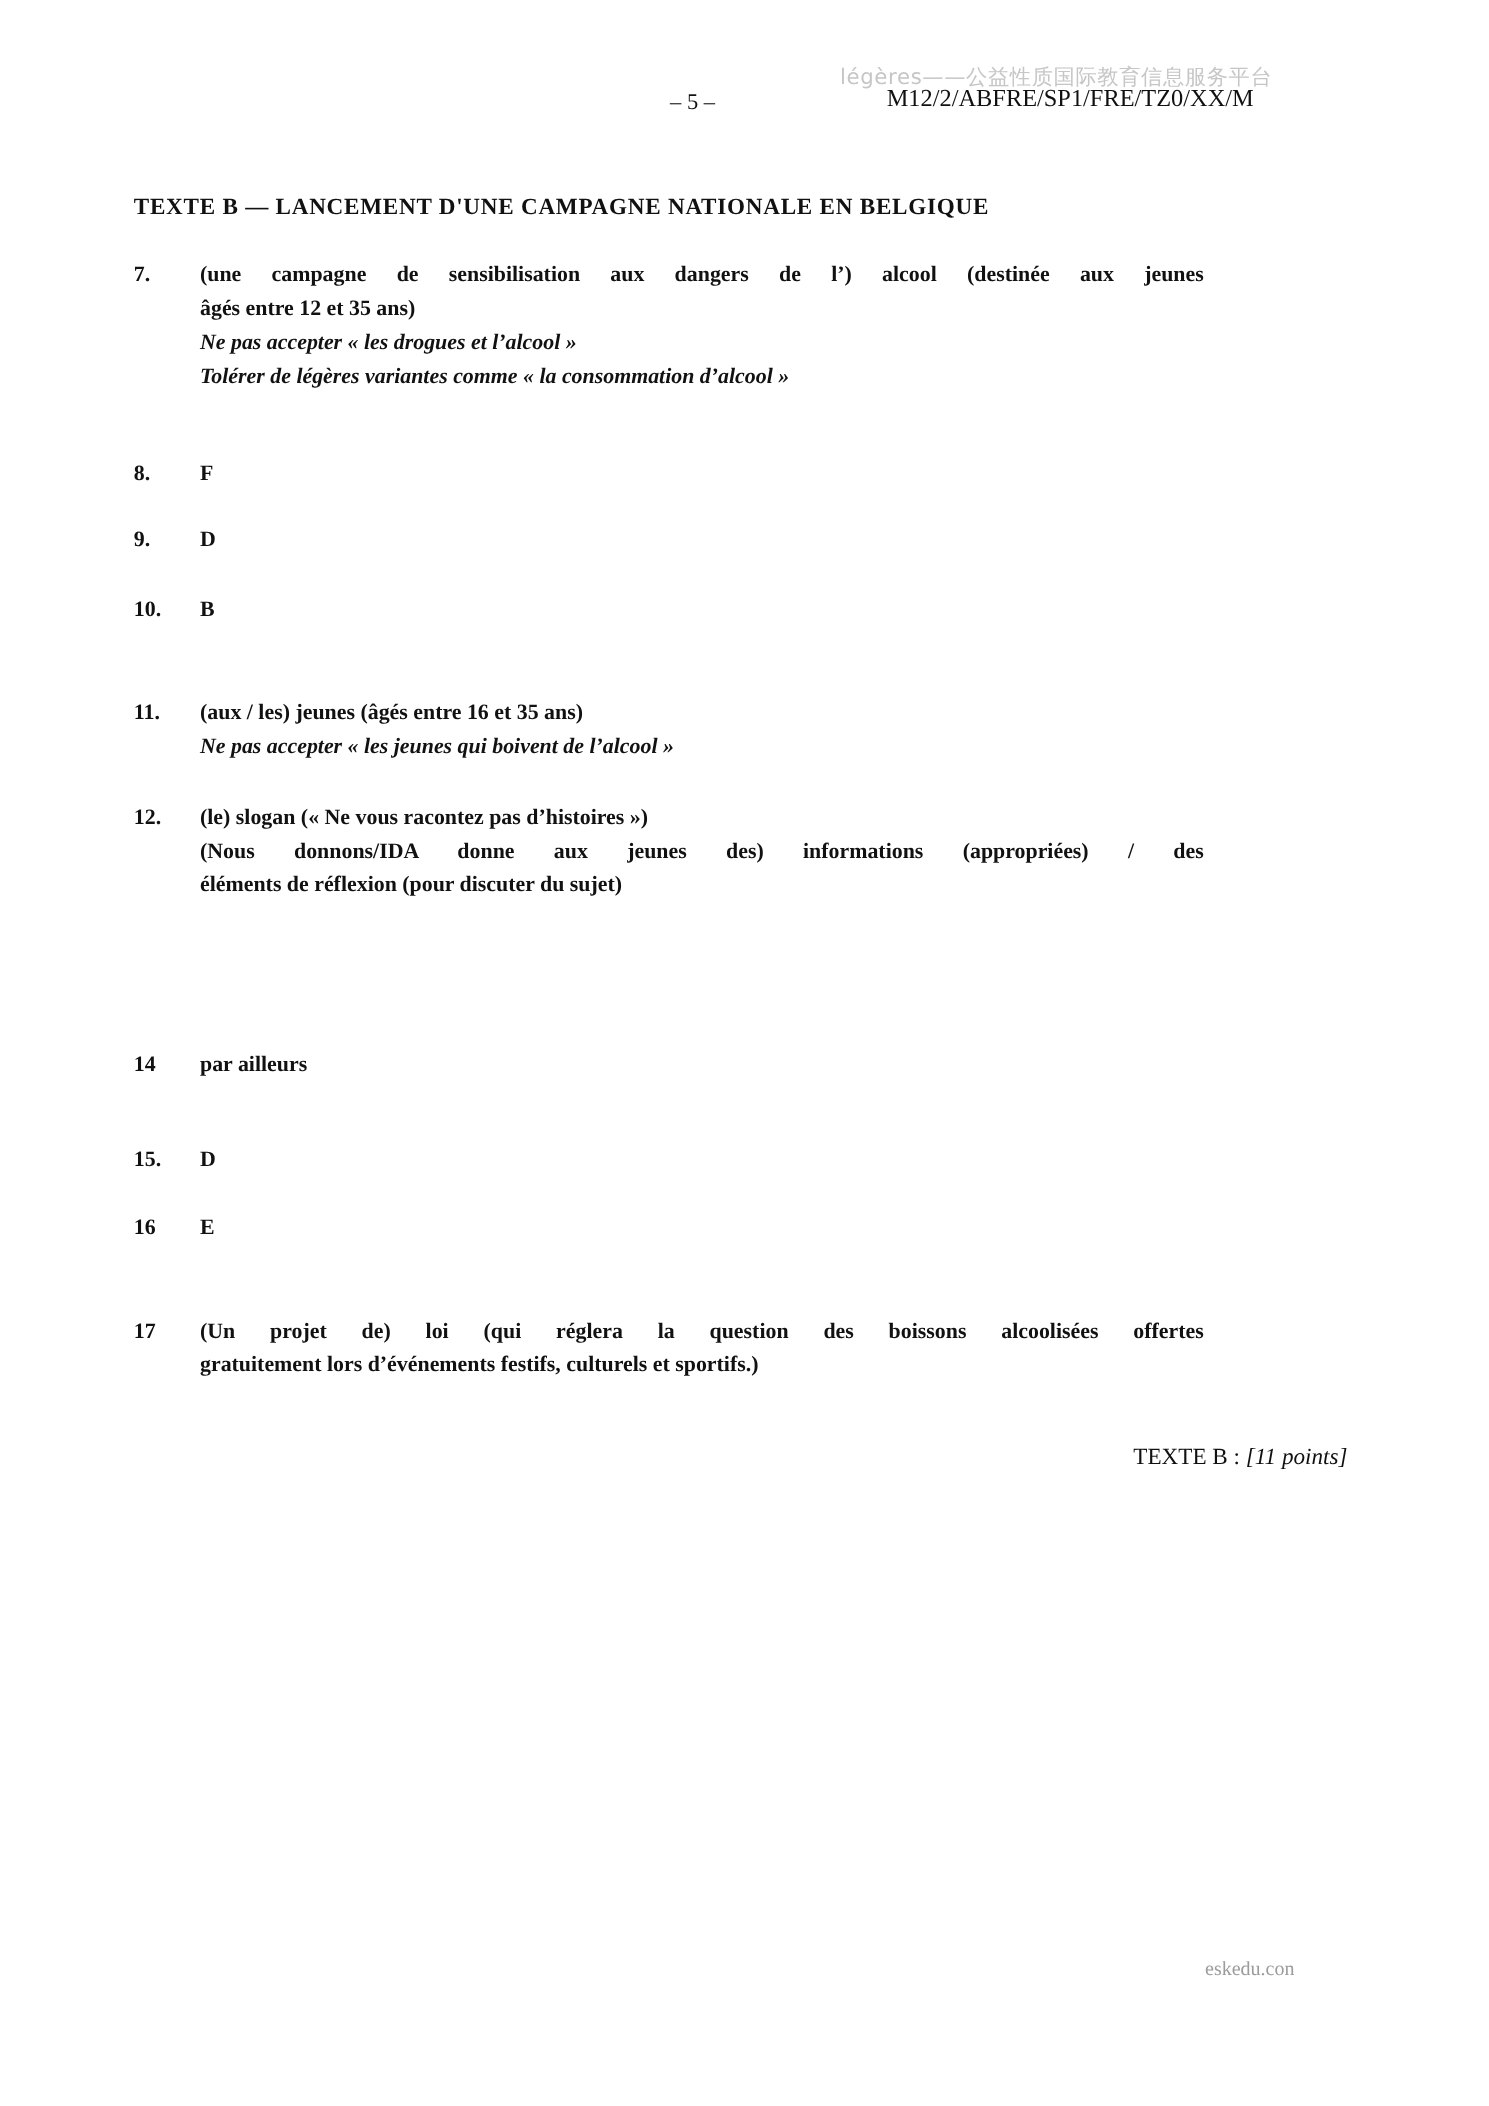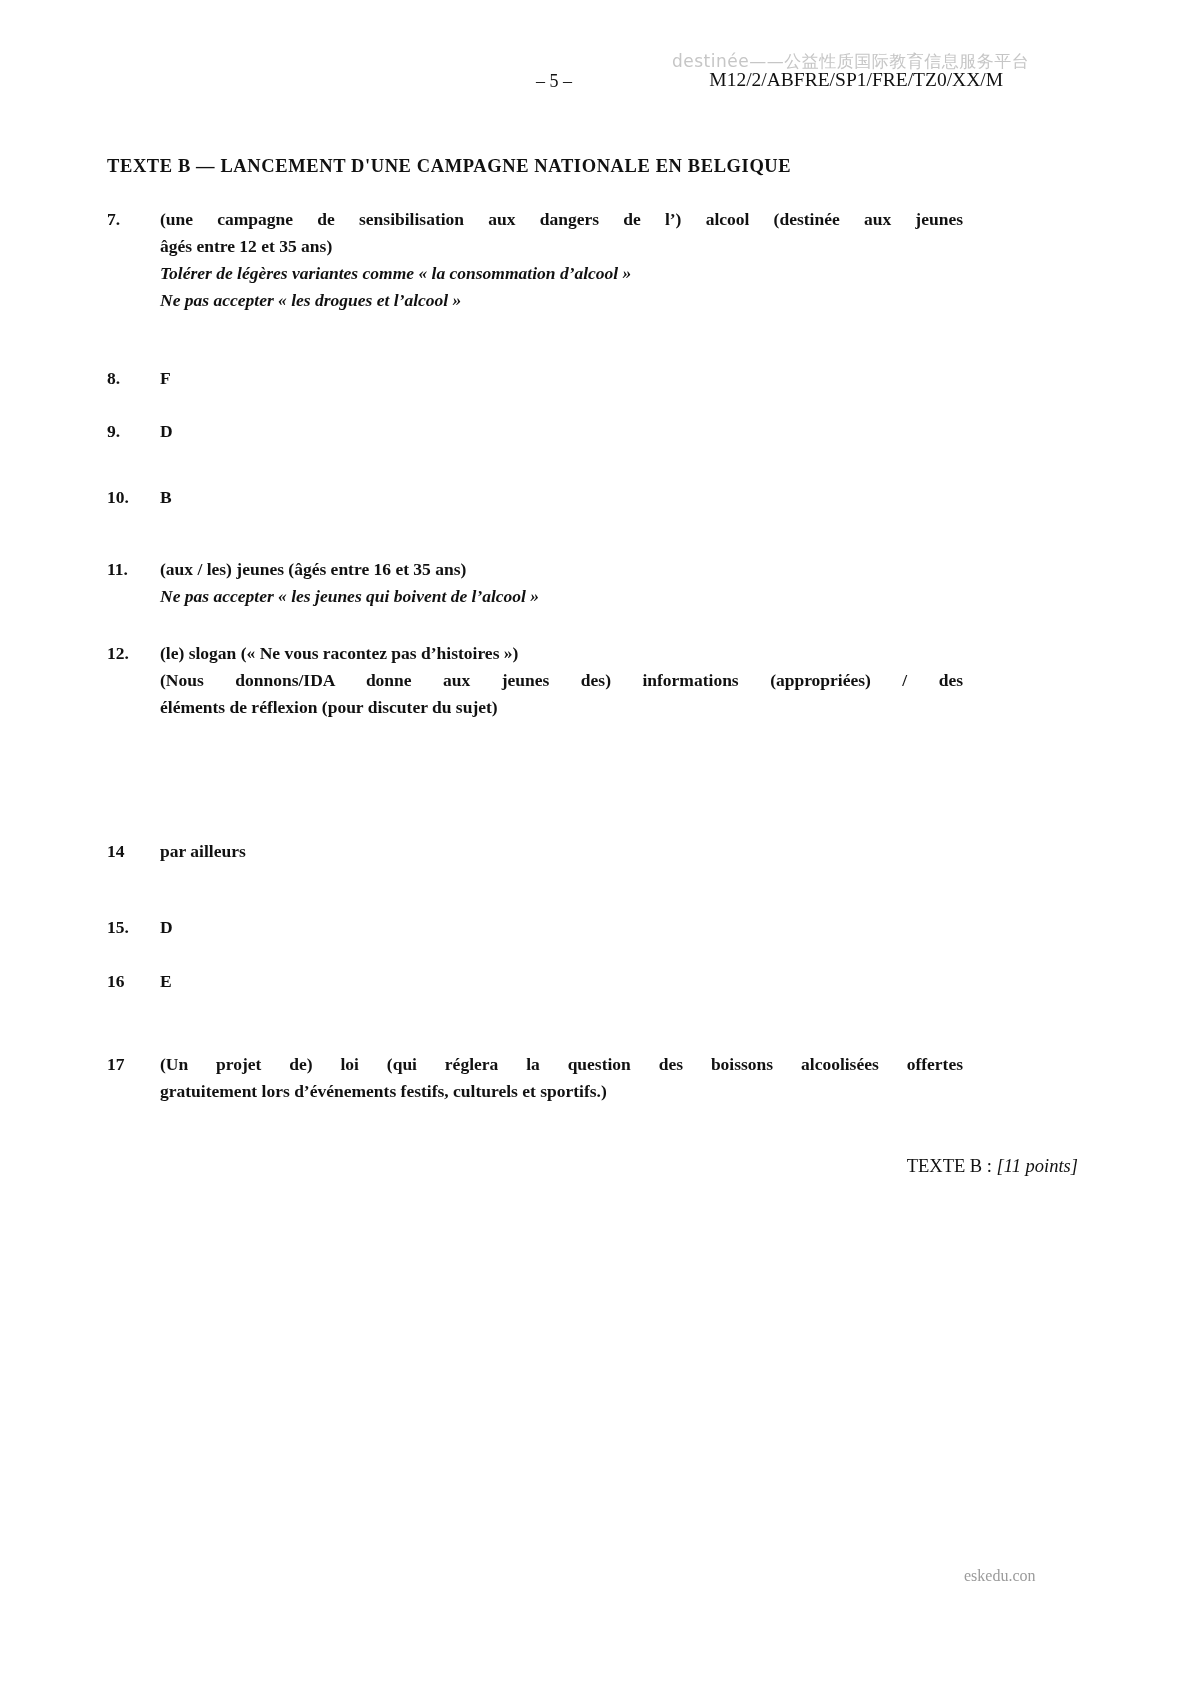--- a/index.html
+++ b/index.html
@@ -79,51 +79,51 @@
     font-size: 16px;
     color: #9b9b9b;
     white-space: nowrap;
   }
 </style>
 </head>
 <body>
 
 <div class="page">
 
-  <div class="wm-cn">destinée——公益性质国际教育信息服务平台</div>
+  <div class="wm-cn">légères——公益性质国际教育信息服务平台</div>
   <div class="page-num">– 5 –</div>
   <div class="paper-code">M12/2/ABFRE/SP1/FRE/TZ0/XX/M</div>
 
   <div class="doc-title">TEXTE B — LANCEMENT D'UNE CAMPAGNE NATIONALE EN BELGIQUE</div>
 
   <div class="item" style="top:206px">
     <div class="num">7.</div>
     <div class="body">
       <p class="jline">(une campagne de sensibilisation aux dangers de l’) alcool (destinée aux jeunes</p>
       <p>âgés entre 12 et 35 ans)</p>
+      <p class="note">Ne pas accepter « les drogues et l’alcool »</p>
       <p class="note">Tolérer de légères variantes comme « la consommation d’alcool »</p>
-      <p class="note">Ne pas accepter « les drogues et l’alcool »</p>
     </div>
   </div>
 
   <div class="item" style="top:365px">
     <div class="num">8.</div>
     <div class="body">
       <p>F</p>
     </div>
   </div>
 
   <div class="item" style="top:418px">
     <div class="num">9.</div>
     <div class="body">
       <p>D</p>
     </div>
   </div>
 
-  <div class="item" style="top:484px">
+  <div class="item" style="top:474px">
     <div class="num">10.</div>
     <div class="body">
       <p>B</p>
     </div>
   </div>
 
   <div class="item" style="top:556px">
     <div class="num">11.</div>
     <div class="body">
       <p>(aux / les) jeunes (âgés entre 16 et 35 ans)</p>

